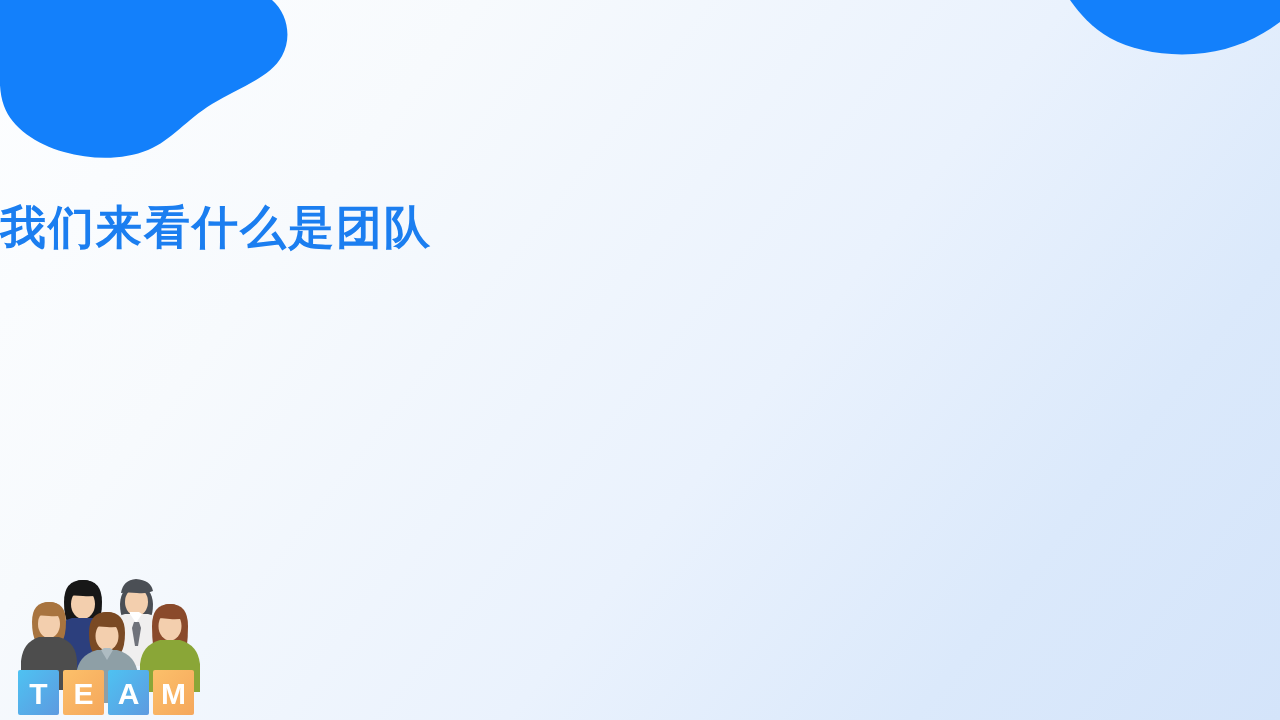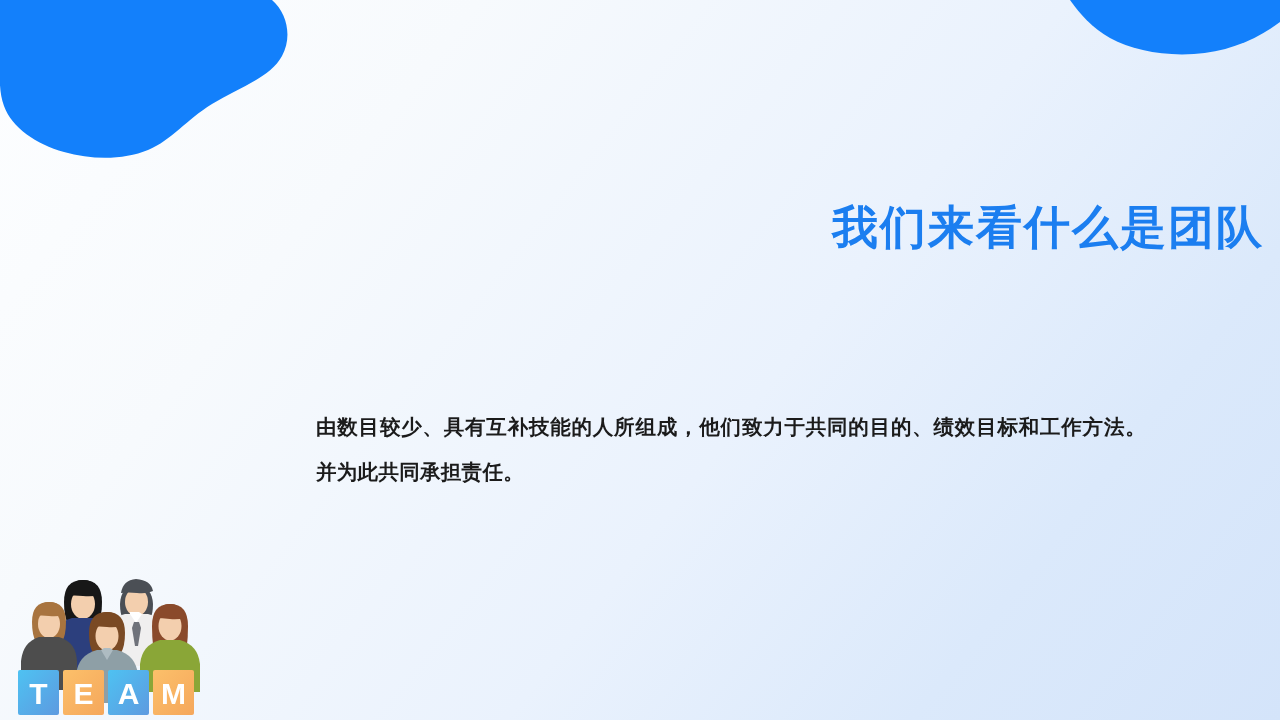--- a/index.html
+++ b/index.html
@@ -27,23 +27,23 @@
     top: 0;
     pointer-events: none;
   }
   .blob-tl { left: 0; }
   .blob-tr { right: 0; }
 
   
   .title {
     position: absolute;
     left: 0;
-    right: 16px;
+    right: 0;
     top: 198px;
-    text-align: right;
+    text-align: left;
     font-size: 46px;
     line-height: 58px;
     font-weight: bold;
     letter-spacing: 2px;
     color: #1b7ef0;
     white-space: nowrap;
   }
 
   
   .body-text {
@@ -80,21 +80,20 @@
              C36,144 12,128 4,106 C-2,90 0,70 0,52 Z" fill="#1380fb"></path>
   </svg>
 
   <svg class="blob-svg blob-tr" width="210" height="66" viewBox="0 0 210 66" aria-hidden="true">
     <path d="M0,0 C10,14 22,28 40,38 C62,50 92,56 124,54
              C156,52 186,40 210,22 L210,0 Z" fill="#1380fb"></path>
   </svg>
 
   <div class="title">我们来看什么是团队</div>
 
-  <div class="body-text">由数目较少、具有互补技能的人所组成，他们致力于共同的目的、绩效目标和工作方法。并为此共同承担责任。</div>
 
   <div class="team-art">
     <svg width="200" height="180" viewBox="0 0 200 180" aria-hidden="true">
 
       <g>
         <path d="M112,64 q1,-18 16,-19 q16,1 17,19 q0,10 -3,15 l-27,0 q-3,-5 -3,-15 z" fill="#4b4f55"></path>
         <ellipse cx="128.5" cy="62" rx="11.5" ry="14" fill="#f3cfae"></ellipse>
         <path d="M113,53 q2,-13 15,-14 q15,1 17,12 q-6,3 -16,2 q-9,-1 -16,0 z" fill="#4b4f55"></path>
         <path d="M117,74 l23,0 q17,4 20,22 l0,30 l-63,0 l0,-30 q3,-18 20,-22 z" fill="#f0efef"></path>
         <path d="M122,74 l6,9 l6,-9 l-3,-2 l-9,0 z" fill="#ffffff"></path>

